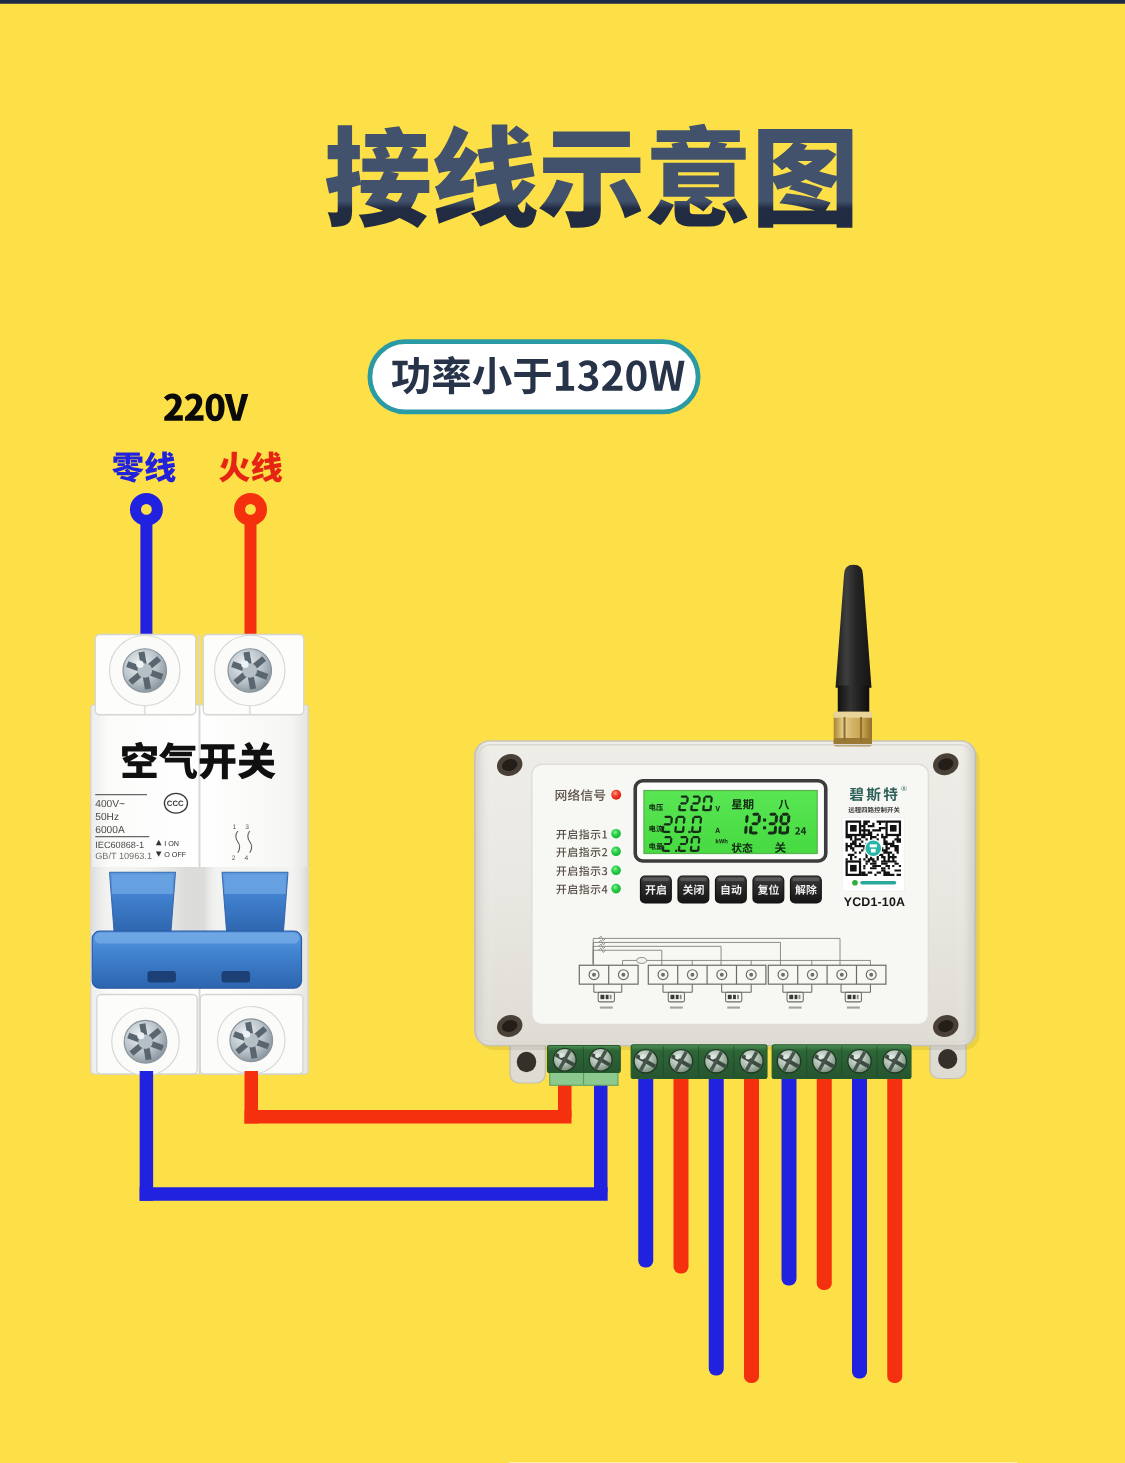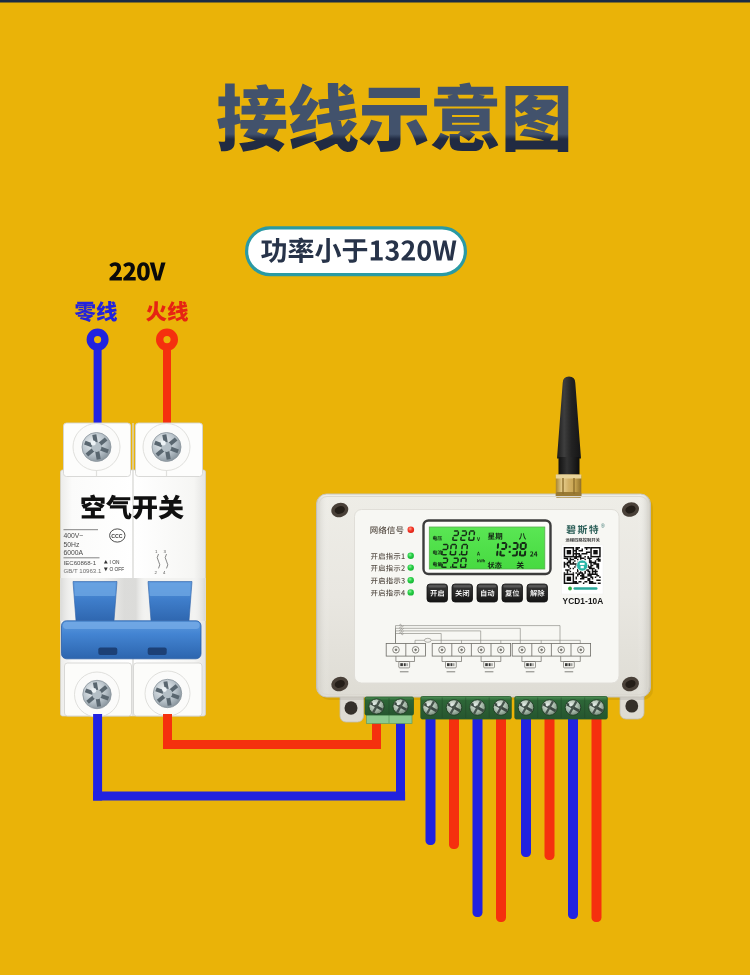--- a/index.html
+++ b/index.html
@@ -1,15 +1,15 @@
 <!DOCTYPE html>
 <html><head><meta charset="utf-8">
 <style>
 html,body{margin:0;padding:0;background:#fff;}
-#page{position:relative;width:750px;height:975px;overflow:hidden;background:#eab308;font-family:"Liberation Sans",sans-serif;}
+#page{position:relative;width:750px;height:975px;overflow:hidden;background:#fde047;font-family:"Liberation Sans",sans-serif;}
 </style></head>
 <body>
 <div id="page">
 <svg width="750" height="975" viewBox="0 0 750 975" style="position:absolute;left:0;top:0">
 <defs>
 <linearGradient id="titlegrad" x1="0" y1="82" x2="0" y2="152" gradientUnits="userSpaceOnUse">
 <stop offset="0" stop-color="#212b42"></stop>
           <stop offset="1" stop-color="#42526c"></stop>
         </linearGradient>
 <radialGradient id="metal" cx="0.38" cy="0.35" r="0.75">

